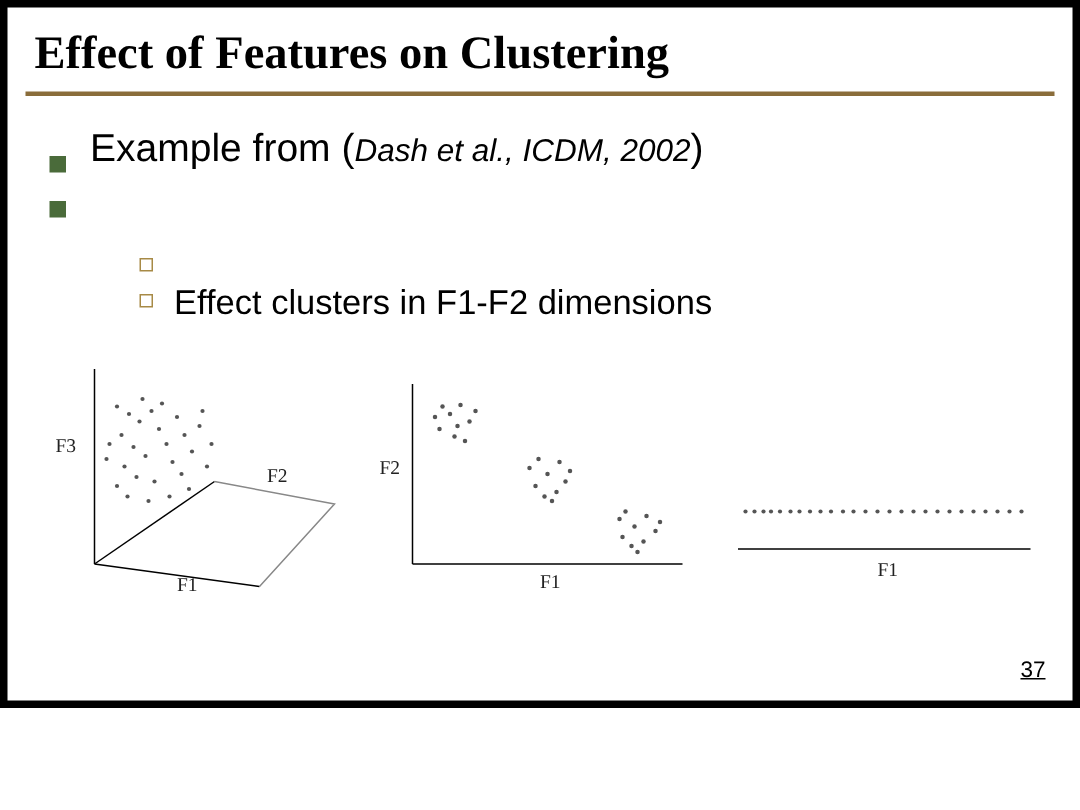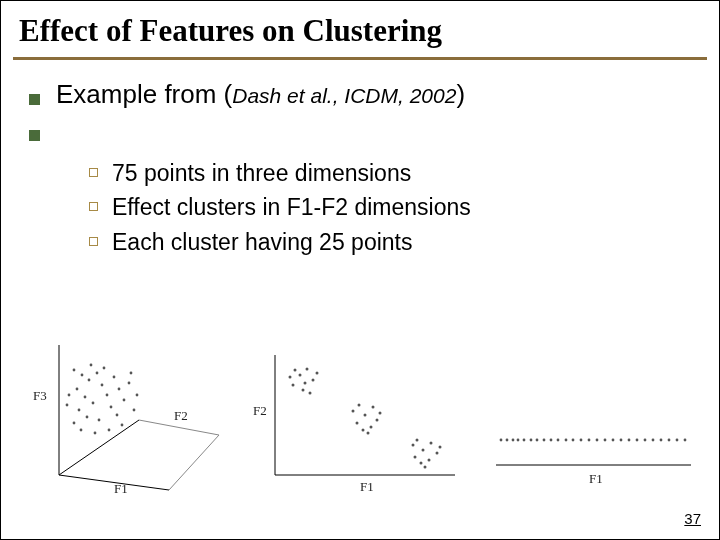--- a/index.html
+++ b/index.html
@@ -1,55 +1,55 @@
 <!DOCTYPE html>
 <html><head>
 <meta charset="utf-8">
 <style>
   * { margin: 0; padding: 0; box-sizing: border-box; }
   html, body { width: 720px; height: 540px; font-family: Arial, Helvetica, sans-serif; background: #fff; }
   .slide {
-    width: 720px; height: 540px; background: #fff; position: relative;
-    border: 1px solid #000000;
+    width: 720px; height: 472px; background: #fff; position: relative;
+    border: 5px solid #000000;
   }
   .title {
     font-family: "Times New Roman", Times, serif;
     font-weight: bold;
     font-size: 31px;
     color: #000;
     padding: 12px 18px 8px 18px;
   }
   .rule {
     height: 3px; background: #8a6d3b; margin: 0 12px 0 12px;
   }
   .body {
     padding: 18px 24px 0 28px;
   }
   .l1 {
-    display: flex; align-items: center; margin-bottom: 8px;
+    display: flex; align-items: flex-end; margin-bottom: 8px;
   }
   .l1 .bullet {
     width: 11px; height: 11px; background: #4a6b3a; margin-top: 11px; margin-right: 16px; flex: 0 0 11px;
   }
   .l1 .txt {
     font-size: 26px; color: #000; line-height: 1.25;
   }
   .cite { font-style: italic; font-size: 21px; }
   .sub {
     padding: 10px 0 0 60px;
   }
   .l2 {
     display: flex; align-items: flex-start; margin-bottom: 6px;
   }
   .l2 .bullet {
     width: 9px; height: 9px; border: 1.5px solid #a78a46; margin-top: 9px; margin-right: 14px; flex: 0 0 9px; background: #fff;
   }
   .l2 .txt { font-size: 23px; color: #000; line-height: 1.25; }
   .figs {
-    position: absolute; left: 18px; right: 18px; bottom: 44px; height: 180px;
+    position: absolute; left: 18px; right: 18px; bottom: 71px; height: 180px;
     display: flex; justify-content: space-between; align-items: flex-end;
   }
   .fig { display: flex; flex-direction: column; align-items: center; }
   .fig svg { display: block; }
   .axis-label { font-family: "Times New Roman", Times, serif; font-size: 13px; fill: #222; }
   .pagenum {
     position: absolute; right: 18px; bottom: 12px; font-size: 15px; color: #000; text-decoration: underline;
   }
 </style>
 </head>
@@ -69,29 +69,24 @@
       </span>
     </div>
 
     <div class="l1">
       <span class="bullet"></span>
     </div>
 
     <div class="sub">
       <div class="l2">
         <span class="bullet"></span>
-        <span class="txt">75 points in three dimensions</span>
       </div>
       <div class="l2">
         <span class="bullet"></span>
         <span class="txt">Effect clusters in F1-F2 dimensions</span>
-      </div>
-      <div class="l2">
-        <span class="bullet"></span>
-        <span class="txt">Each cluster having 25 points</span>
       </div>
     </div>
   </div>
 
   <div class="figs">
 
     <div class="fig">
       <svg width="210" height="170" viewBox="0 0 210 170">
 
         <g stroke="#000" stroke-width="1" fill="none">

